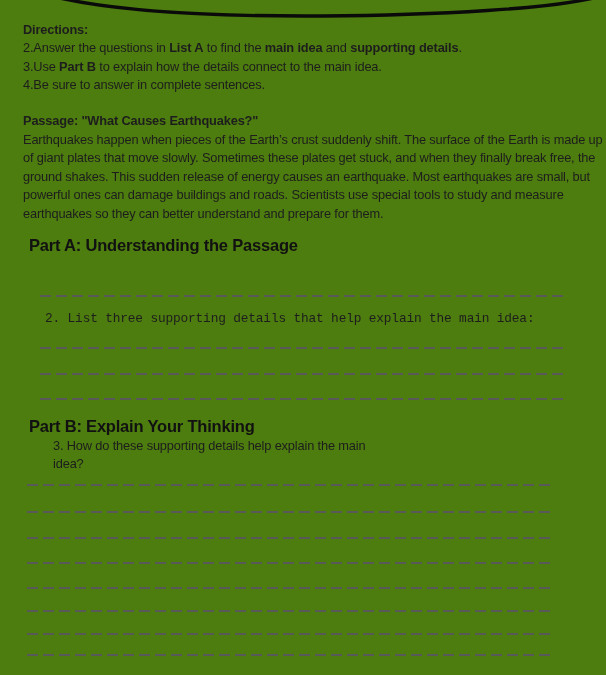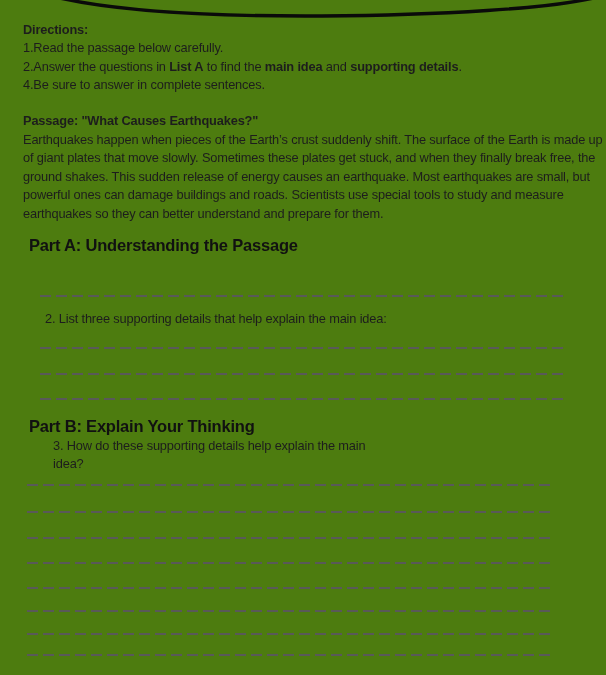--- a/index.html
+++ b/index.html
@@ -42,42 +42,42 @@
     left: 29px;
     font-size: 16.5px;
     font-weight: bold;
     letter-spacing: -0.2px;
     color: #111111;
   }
   #part-a-heading { top: 236px; }
   #part-b-heading { top: 417px; text-align: right; }
   .question { position: absolute; line-height: 18.4px; }
   #question-1 { top: 258px; left: 33px; }
-  #question-2 { top: 310px; left: 45px; }
+  #question-2 { top: 310px; left: 45px; font-family: Liberation Mono, monospace; }
   #question-3 { top: 437px; left: 23px; width: 345px; margin-left: 30px; }
   .dashline {
     position: absolute;
     height: 2.4px;
     background: repeating-linear-gradient(to right, #595959 0 11px, transparent 11px 16px);
   }
 </style>
 </head>
 <body>
 
 <div class="page">
 
   <svg class="top-curve" viewBox="0 0 576 20" preserveAspectRatio="none" aria-hidden="true">
     <path d="M 21 -4 C 90 13, 200 16.5, 292 16 C 400 15.5, 530 9, 575 -5" fill="none" stroke="#0a0a0a" stroke-width="3.4" stroke-linecap="round"></path>
   </svg>
 
   <div class="directions">
     <div class="b">Directions:</div>
     <div>
-        <div><span>1.Read the passage below carefully.</span></div>
         <div><span>2.Answer the questions in </span><span class="b">List A</span><span> to find the </span><span class="b">main idea</span><span> and </span><span class="b">supporting details</span><span>.</span></div>
+        <div><span>3.Use </span><span class="b">Part B</span><span> to explain how the details connect to the main idea.</span></div>
         <div><span>4.Be sure to answer in complete sentences.</span></div>
       </div>
   </div>
 
   <div class="passage">
     <div class="b">Passage: "What Causes Earthquakes?"</div>
     <div>Earthquakes happen when pieces of the Earth’s crust suddenly shift. The surface of the Earth is made up of giant plates that move slowly. Sometimes these plates get stuck, and when they finally break free, the ground shakes. This sudden release of energy causes an earthquake. Most earthquakes are small, but powerful ones can damage buildings and roads. Scientists use special tools to study and measure earthquakes so they can better understand and prepare for them.</div>
   </div>
 
   <h2 class="section-heading" id="part-a-heading">Part A: Understanding the Passage</h2>

